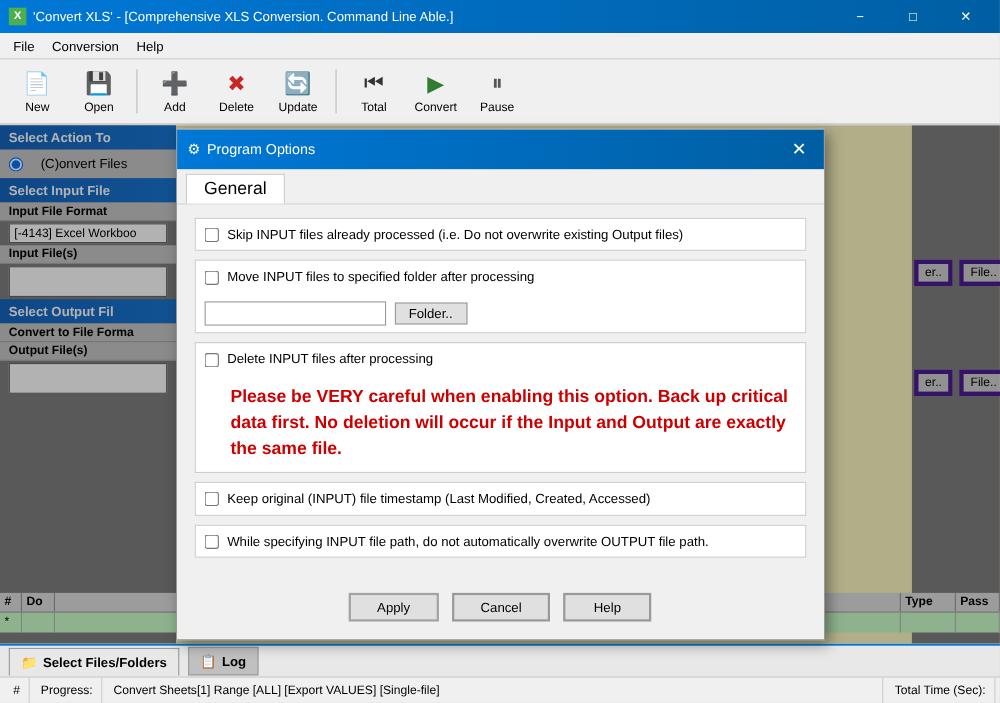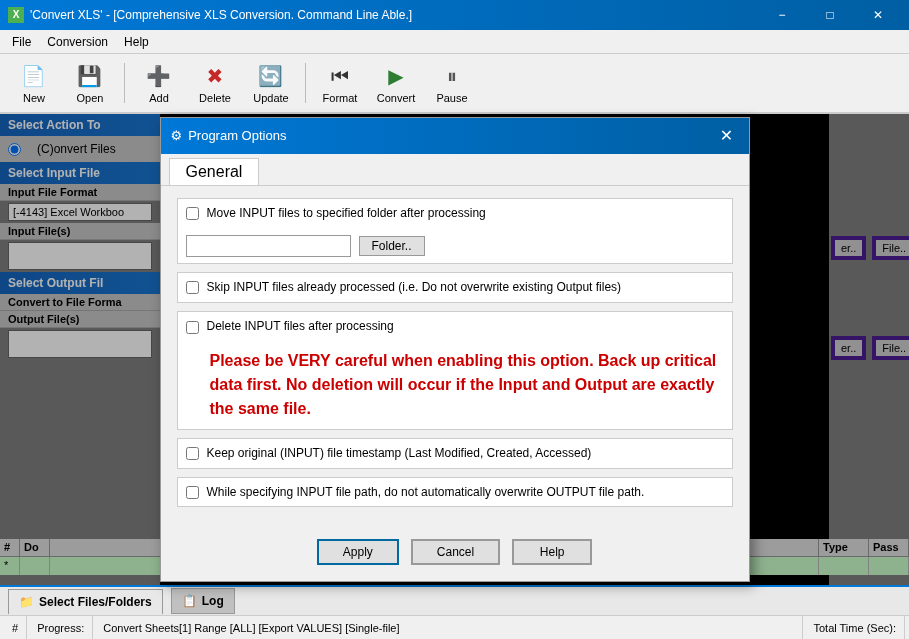--- a/index.html
+++ b/index.html
@@ -113,21 +113,21 @@
     .open-btn { position: relative; }
     .add-btn .toolbar-icon { color: #2e7d32; }
     .delete-btn .toolbar-icon { color: #c62828; }
     .update-btn .toolbar-icon { color: #0277bd; }
     .rewind-btn .toolbar-icon { color: #333; }
     .convert-btn .toolbar-icon { color: #2e7d32; }
     .pause-btn .toolbar-icon { color: #555; }
 
     
     .main-area {
-      background: #000000;
+      background: #fef9c3;
       height: calc(639px - 30px - 24px - 60px - 30px - 24px);
       position: relative;
       display: flex;
       flex-direction: column;
     }
 
     
     .left-panel {
       width: 160px;
       position: absolute;
@@ -398,21 +398,21 @@
       padding: 4px 24px;
       border: 2px solid #999;
       background: #e0e0e0;
       cursor: pointer;
       font-size: 12px;
       min-width: 80px;
       text-decoration: none;
       color: #000;
       text-align: center;
     }
-    .dialog-btn.apply-btn { border: 2px solid #0369a1; }
+    .dialog-btn.apply-btn { border: 2px solid #a3a3a3; }
   </style>
 </head>
 <body>
 
 <div class="title-bar">
   <div class="title-bar-left">
     <span class="title-bar-icon">X</span>
     <span>'Convert XLS' - [Comprehensive XLS Conversion.  Command Line Able.]</span>
   </div>
   <div class="title-bar-controls">
@@ -446,21 +446,21 @@
     <span class="toolbar-icon">✖</span>
     <span>Delete</span>
   </button>
   <button class="toolbar-btn update-btn">
     <span class="toolbar-icon">🔄</span>
     <span>Update</span>
   </button>
   <div class="toolbar-separator"></div>
   <button class="toolbar-btn rewind-btn">
     <span class="toolbar-icon">⏮</span>
-    <span>Format</span>
+    <span>Total</span>
   </button>
   <button class="toolbar-btn convert-btn">
     <span class="toolbar-icon">▶</span>
     <span>Convert</span>
   </button>
   <button class="toolbar-btn pause-btn">
     <span class="toolbar-icon">⏸</span>
     <span>Pause</span>
   </button>
 </div>
@@ -528,36 +528,36 @@
         </div>
         <button class="dialog-close-btn">✕</button>
       </div>
 
       <div class="dialog-tabs">
         <span class="dialog-tab">General</span>
       </div>
 
       <div class="dialog-body">
 
+        <div class="option-row">
+          <input type="checkbox" style="">
+          <label class="option-label">Skip INPUT files already processed (i.e. Do not overwrite existing Output files)</label>
+        </div>
+
         <div class="option-row" style="flex-direction:column;">
           <div style="display:flex;align-items:center;gap:8px;">
             <input type="checkbox" style="">
             <label class="option-label">Move INPUT files to specified folder after processing</label>
           </div>
           <div class="option-sub">
             <input type="text" class="folder-input" placeholder="" style="">
             <button class="folder-btn">Folder..</button>
           </div>
         </div>
 
-        <div class="option-row">
-          <input type="checkbox" style="">
-          <label class="option-label">Skip INPUT files already processed (i.e. Do not overwrite existing Output files)</label>
-        </div>
-
         <div class="option-row" style="flex-direction:column;">
           <div style="display:flex;align-items:center;gap:8px;">
             <input type="checkbox" style="">
             <label class="option-label">Delete INPUT files after processing</label>
           </div>
           <div style="padding: 6px 0 2px 24px;">
             <span class="warning-text">Please be VERY careful when enabling this option. Back up critical data first.  No deletion will occur if the Input and Output are exactly the same file.</span>
           </div>
         </div>
 

